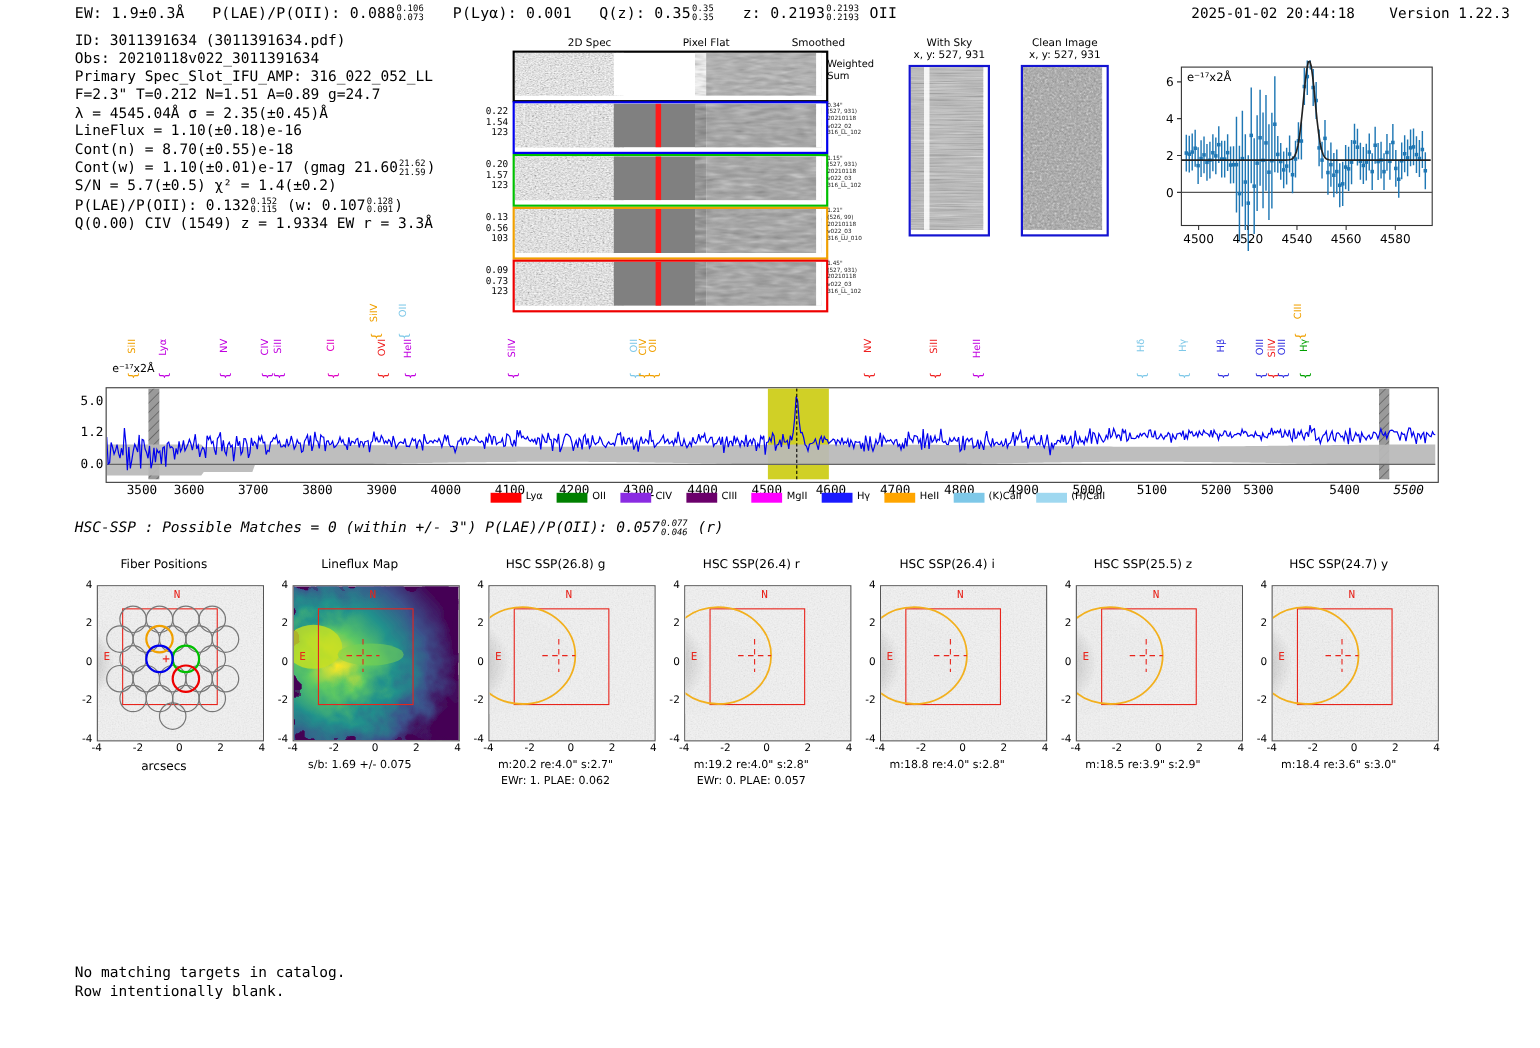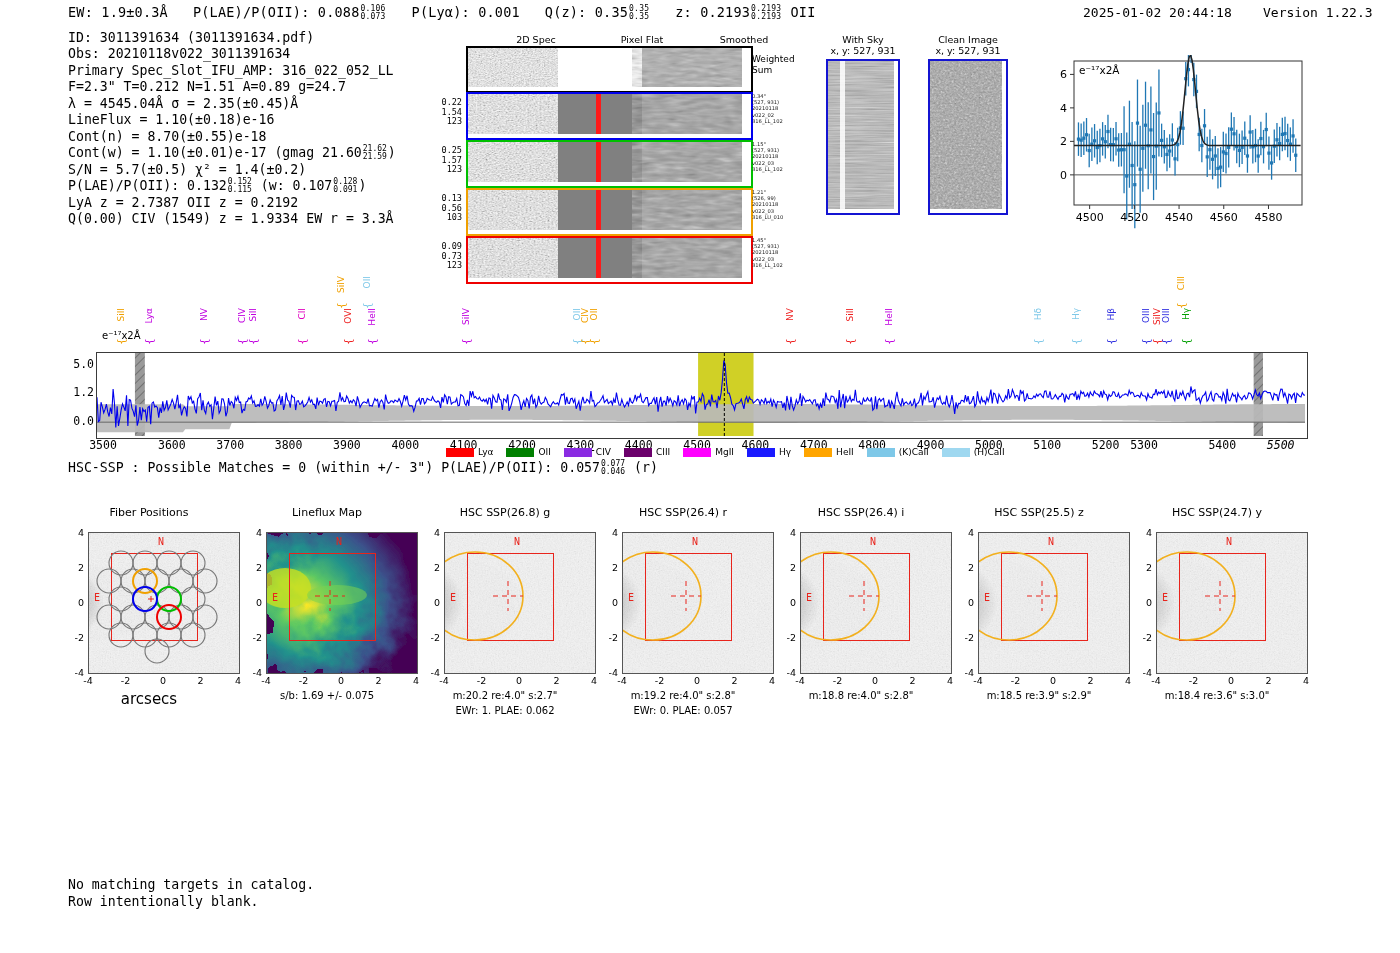--- a/index.html
+++ b/index.html
@@ -107,21 +107,20 @@
   <div class="nowrap">
     <span>P(LAE)/P(OII): 0.132</span><span class="frac">
         <span>0.152</span>
         <span>0.115</span>
       </span>
     <span>(w: 0.107</span><span class="frac">
         <span>0.128</span>
         <span>0.091</span>
       </span><span>)</span>
   </div>
-  <div class="nowrap">LyA z = 2.7387  OII z = 0.2192</div>
   <div class="nowrap">Q(0.00) CIV (1549) z = 1.9334  EW r = 3.3Å</div>
 </div>
 
 <div class="abs" id="spec2d" style="left:462px;top:34px;">
   <div class="abs sans ttl" style="left:24px;top:0;width:100px;">2D Spec</div>
   <div class="abs sans ttl" style="left:130px;top:0;width:100px;">Pixel Flat</div>
   <div class="abs sans ttl" style="left:232px;top:0;width:100px;">Smoothed</div>
 
   <div class="abs" id="wsum" style="left:4px;top:12px;width:283px;height:43px;border:2px solid #000;">
     <svg width="279" height="39" viewBox="0 0 279 39" preserveAspectRatio="none">
@@ -175,21 +174,21 @@
           <rect x="274" y="0" width="5" height="40" fill="#fff"></rect>
         </svg></div>
       <div class="abs sans sidelab" style="left: 290px; top: 1px; width: 60px;">
         <div>0.34"</div>
         <div>(527, 931)</div>
         <div>20210118</div>
         <div>v022_02</div>
         <div>316_LL_102</div>
       </div>
       <div class="abs mono rowlab" style="left: -44px; top: 54px; width: 44px;">
-        <div>0.25</div>
+        <div>0.20</div>
         <div>1.57</div>
         <div>123</div>
       </div>
       <div class="abs" style="left: 4px; top: 48px; width: 283px; height: 44px; border: 2px solid rgb(0, 192, 0); overflow: hidden;"><svg width="279" height="40" viewBox="0 0 279 40" preserveAspectRatio="none">
           <defs>
             <filter id="fa1">
               <feTurbulence type="fractalNoise" baseFrequency="0.5 0.8" numOctaves="3" seed="31"></feTurbulence>
               <feColorMatrix type="saturate" values="0"></feColorMatrix>
             </filter>
             <filter id="fb1">
@@ -567,21 +566,21 @@
       <line x1="0" y1="69.16666666666667" x2="1208" y2="69.16666666666667" stroke="#666" stroke-width="1"></line>
       <polyline points="0,44.27600502179146 1.3422222222223283,68.6989341504134 2.6844444444443916,67.5391582346281 4.02666666666672,49.26042526886697 5.368888888888783,53.82334467990255 6.711111111111111,59.815363125845664 8.05333333333344,56.381732542577524 9.395555555555504,51.15007841697967 10.737777777777831,58.95046580615476 12.079999999999893,63.491249482208 13.422222222222222,54.4918272826843 14.76444444444455,60.881476108244335 16.106666666666612,36.06451991464308 17.44888888888894,50.22927200324144 18.791111111111007,74.42389973580174 20.133333333333333,53.38969002191136 21.475555555555662,72.92308386753578 22.817777777777724,65.29579065516309 24.160000000000053,56.94542322040115 25.502222222222112,50.83820852899237 26.844444444444445,54.10767626583296 28.186666666666774,57.86494863374095 29.528888888888837,42.38703125280121 30.871111111111162,72.95661517900024 32.213333333333225,46.49854872932297 33.55555555555556,47.17014044352226 34.89777777777788,55.18189730738672 36.239999999999945,58.34185679525068 37.58222222222228,63.581575642028625 38.92444444444433,52.203540919223485 40.266666666666666,72.73751637020808 41.608888888889,66.8004728156545 42.95111111111106,54.15084750235155 44.293333333333386,67.23173096504385 45.63555555555545,55.656127582855476 46.97777777777778,58.50578752047808 48.32000000000011,57.05156067675397 49.66222222222218,68.65967365259549 51.004444444444495,54.23062104061724 52.34666666666656,53.30501488352135 53.68888888888889,71.17714524064249 55.031111111111215,50.13494787988807 56.37333333333328,48.910939974788526 57.71555555555561,54.00516306170982 59.05777777777767,53.09684124853794 60.400000000000006,54.62629740586655 61.742222222222324,64.67496346174673 63.08444444444439,54.52554694211537 64.42666666666672,59.98561439814166 65.76888888888878,48.21223221570371 67.11111111111111,57.449291616308614 68.45333333333343,54.605791837223535 69.7955555555555,47.40080360757393 71.13777777777783,56.83209411741965 72.47999999999989,54.122440217084275 73.82222222222222,50.954511258539185 75.16444444444456,46.4225561614208 76.5066666666666,50.164100974218165 77.84888888888894,56.24264082785987 79.191111111111,49.56944180256364 80.53333333333333,41.7377776401869 81.87555555555566,55.221769513474804 83.21777777777773,51.88959042059562 84.56000000000006,62.4392254558374 85.90222222222212,56.85473238681987 87.24444444444444,53.793709015342095 88.58666666666677,55.40163887229683 89.92888888888884,63.38027879532298 91.27111111111117,43.06990419126124 92.61333333333323,46.456062779007326 93.95555555555556,43.66079319528509 95.2977777777779,49.957378189334484 96.63999999999996,48.284970529785035 97.98222222222228,56.06673488610285 99.32444444444435,60.36084012545231 100.66666666666666,45.636130938101445 102.00888888888899,44.03817558628279 103.35111111111105,39.99320957898946 104.69333333333338,57.08275976234102 106.03555555555545,47.33787746910385 107.37777777777778,57.44886179735844 108.72000000000011,60.52939489093594 110.06222222222218,51.47372304891733 111.4044444444445,49.11079187265957 112.74666666666656,53.34075398522633 114.08888888888889,51.7732416032954 115.43111111111122,66.20281587422815 116.77333333333328,55.17769038037768 118.11555555555562,43.486030517181526 119.45777777777768,52.35070801694302 120.80000000000001,48.18011725171022 122.14222222222232,60.04369023347614 123.48444444444438,57.45010555071774 124.82666666666671,45.73808598999323 126.16888888888877,45.88327789732266 127.5111111111111,50.752860627141686 128.85333333333344,63.300060182137884 130.1955555555555,58.934009982051464 131.53777777777785,45.089692911294584 132.8799999999999,52.611593497157344 134.22222222222223,48.475696407243966 135.56444444444455,49.94525591875313 136.9066666666666,55.25001829725592 138.24888888888893,44.31236882832788 139.591111111111,47.47012453891899 140.93333333333334,43.37681786415006 142.27555555555566,49.546640568241614 143.61777777777772,49.00965704813001 144.96000000000004,60.15584517606673 146.3022222222221,56.424735767590576 147.64444444444445,57.39277157007953 148.98666666666676,48.9164091229138 150.32888888888883,48.23142966049552 151.67111111111114,44.97182384596503 153.0133333333332,46.088663230248386 154.35555555555555,42.840165564980026 155.69777777777787,50.01671284307421 157.03999999999994,47.884571575925236 158.38222222222228,53.28256889972391 159.72444444444434,53.152453385663065 161.06666666666666,51.55162035150775 162.408888888889,53.23487237412576 163.75111111111107,45.873748942535364 165.0933333333334,52.245637921054964 166.43555555555545,50.15478245231861 167.77777777777777,43.378961570104664 169.12000000000012,48.40819531888415 170.46222222222218,55.05643436748735 171.8044444444445,52.44012228010078 173.14666666666656,46.87513936835205 174.48888888888888,49.97648334392238 175.8311111111112,49.634721752962406 177.17333333333326,58.01606363936372 178.5155555555556,56.99083584500589 179.85777777777767,48.01324824917562 181.2,45.65943854284261 182.54222222222234,42.536759194862874 183.8844444444444,52.03832820256805 185.22666666666672,43.066549753444434 186.56888888888878,56.892387986198806 187.91111111111113,51.69447471439534 189.25333333333344,39.5597510521753 190.5955555555555,47.07694912849115 191.93777777777785,48.37637982566591 193.27999999999992,54.60708747537193 194.62222222222223,42.376119523248256 195.96444444444455,44.054166642186246 197.30666666666664,44.48960059066357 198.64888888888893,57.049282274064836 199.991111111111,48.18836827554426 201.33333333333331,47.73647782936412 202.67555555555566,51.32897118504357 204.01777777777772,50.74499438476141 205.36000000000004,48.11101079037671 206.7022222222221,53.76555186865338 208.04444444444445,52.94523386098158 209.38666666666677,51.079093030135596 210.72888888888883,48.938910669054955 212.07111111111118,44.42118678093102 213.41333333333324,49.058743601162995 214.75555555555556,46.82972464618575 216.0977777777779,51.412587787489514 217.43999999999997,51.41268468204015 218.7822222222223,55.94913748581789 220.12444444444435,44.580616058333135 221.46666666666664,52.25723473658299 222.808888888889,48.19979238047414 224.15111111111105,48.517091037296346 225.49333333333337,50.273750943919985 226.83555555555543,46.383890253641354 228.17777777777778,45.62513194775055 229.5200000000001,53.83490413772037 230.86222222222216,48.33718304003928 232.2044444444445,48.74495757426573 233.54666666666657,52.890831087584246 234.88888888888889,48.31240537056816 236.23111111111123,48.1137012061384 237.5733333333333,47.541121552490026 238.9155555555556,57.96874262175157 240.25777777777768,49.27330128497913 241.60000000000002,48.13329383009823 242.94222222222234,39.45851406364826 244.2844444444444,47.43852366923825 245.6266666666667,44.64552240514751 246.96888888888876,48.66311403171154 248.3111111111111,48.48516140953072 249.65333333333342,43.06851968378178 250.99555555555548,45.36762914356876 252.33777777777783,50.02609992146314 253.6799999999999,47.81511262744459 255.0222222222222,49.91300376770196 256.36444444444453,46.68663684442315 257.7066666666666,48.15162174387122 259.04888888888894,53.20450994416061 260.391111111111,43.38144714719188 261.73333333333335,48.36445340891287 263.0755555555557,54.438054654447846 264.41777777777776,51.81412146785113 265.76000000000005,49.73952937335327 267.1022222222221,48.8339464686678 268.44444444444446,49.38968215735032 269.78666666666675,50.15063331538983 271.1288888888888,45.647631541356695 272.47111111111116,52.7852074822825 273.8133333333332,52.57708748672147 275.15555555555557,53.16444212822162 276.49777777777786,49.39585392087423 277.8399999999999,45.54215435676744 279.18222222222226,47.76455670305348 280.5244444444443,46.40221568236977 281.8666666666667,54.754689979097506 283.208888888889,48.70229963463756 284.5511111111111,46.913949197037304 285.8933333333334,49.48269238361512 287.23555555555544,56.4316976199749 288.5777777777778,41.669551790759 289.9200000000001,47.53197927317989 291.26222222222214,50.25468142184375 292.6044444444445,49.73222866739048 293.94666666666654,47.89854107651537 295.2888888888889,48.05617031631524 296.63111111111124,49.619722711716484 297.9733333333333,47.04338434139343 299.3155555555556,47.948622889901706 300.65777777777765,48.724319437137034 302,45.5583980281525 303.3422222222223,48.48249797425302 304.6844444444444,53.257181506815336 306.0266666666667,48.190223716327864 307.36888888888876,42.16441715565185 308.7111111111111,47.1305984008719 310.05333333333346,42.748183947479305 311.39555555555546,51.02723296766287 312.73777777777786,53.128406674304145 314.07999999999987,52.68166027039975 315.4222222222222,53.168933491289366 316.76444444444456,58.27079320036054 318.1066666666666,54.211135648889694 319.4488888888889,48.01735993293254 320.79111111111104,47.864640630896474 322.1333333333333,45.273897522175815 323.4755555555557,51.64789734637306 324.81777777777774,45.59293375766736 326.16,45.57597652348213 327.50222222222214,50.754563048907684 328.84444444444443,49.199476113175535 330.1866666666668,45.378933611352544 331.5288888888888,46.52641537031031 332.8711111111112,47.03083948135903 334.2133333333332,47.375342098676064 335.55555555555554,43.61554633405081 336.8977777777779,46.641589908854336 338.23999999999995,48.555221916302344 339.58222222222224,49.2698848811944 340.92444444444436,47.8263519515598 342.26666666666665,49.15057753601453 343.608888888889,54.94644664948645 344.95111111111106,44.06509693325791 346.2933333333334,49.39721164272956 347.63555555555547,41.69404738548267 348.97777777777776,43.88251289799706 350.3200000000001,51.14108173492471 351.6622222222221,43.76974228507555 353.0044444444445,44.20649561472044 354.3466666666665,51.15175766393352 355.6888888888889,49.678817781785995 357.0311111111112,48.98736318071427 358.3733333333333,49.03882934143354 359.71555555555557,45.59331095193361 361.0577777777777,52.78291680646493 362.4,52.269237657208365 363.7422222222223,41.610233576999164 365.0844444444444,42.4341589818818 366.4266666666665,43.991620200204736 367.7688888888888,50.53866450603873 369.11111111111114,52.47143117923153 370.45333333333343,46.93608189156187 371.7955555555557,52.85089695373078 373.13777777777756,38.01908962271328 374.47999999999985,43.099000708061816 375.82222222222225,38.25005676588844 377.16444444444454,44.73914131201854 378.5066666666669,43.60010036197517 379.84888888888867,45.663953491645955 381.191111111111,46.112605569735045 382.5333333333333,44.07214416467379 383.8755555555557,47.120406101476114 385.217777777778,48.15285113092442 386.55999999999983,46.320118329676696 387.9022222222221,48.64646086048071 389.24444444444447,46.213503349677225 390.58666666666676,51.274260976131345 391.9288888888891,45.00808916650594 393.2711111111109,45.50020893433473 394.6133333333333,55.61524634166594 395.9555555555556,42.44410537280389 397.29777777777787,44.90147312148736 398.6400000000002,48.83450879875509 399.982222222222,49.22789934304208 401.32444444444434,40.47551358696679 402.66666666666663,46.12435344047275 404.00888888888903,46.9733540101631 405.3511111111113,57.01126967874316 406.69333333333316,45.84623577149379 408.03555555555545,46.6213625335081 409.3777777777778,49.08840296320375 410.7200000000001,41.368662748611115 412.0622222222225,57.84704304397145 413.4044444444442,54.583460625607145 414.7466666666666,50.09668867771071 416.0888888888889,44.4223023884432 417.4311111111112,41.71385656332712 418.77333333333354,41.8651036539541 420.1155555555553,42.888301410958874 421.45777777777766,44.26034298065466 422.79999999999995,48.89607861821758 424.14222222222236,56.79415026897382 425.48444444444465,51.492269122155655 426.8266666666665,47.68816325986677 428.1688888888888,53.96329503084432 429.5111111111111,45.46102406360934 430.8533333333334,47.5213846184415 432.1955555555558,55.520273973016 433.53777777777753,43.98830497323495 434.87999999999994,42.07091060829637 436.22222222222223,51.18098800077826 437.5644444444446,45.574979687788016 438.90666666666687,54.30650720001282 440.2488888888887,51.7665040864852 441.591111111111,42.8381596014963 442.9333333333333,48.93796404457406 444.2755555555557,51.0453468125958 445.617777777778,49.71786404471249 446.9599999999998,49.041556167535866 448.3022222222221,44.36146636714387 449.64444444444445,46.76053905260864 450.98666666666674,50.90411516162952 452.32888888888914,52.31544530828603 453.67111111111086,53.80750403620708 455.01333333333326,50.57334705287475 456.35555555555555,48.68739788732444 457.6977777777779,50.731393025775134 459.0400000000002,50.90152592268279 460.382222222222,49.80359435507492 461.7244444444443,51.97215040044584 463.0666666666667,46.24041709246603 464.408888888889,41.482568494395075 465.7511111111113,42.03969152577677 467.09333333333313,40.5833742843124 468.4355555555554,51.62232836770714 469.77777777777777,43.949516444931795 471.12000000000006,50.07143938227938 472.46222222222247,50.518499256806926 473.8044444444442,45.73171925944119 475.1466666666666,45.23235307943604 476.4888888888889,49.35272313217798 477.8311111111112,46.012287870198556 479.1733333333335,55.7427921421303 480.51555555555535,51.82416246797036 481.85777777777764,48.28975809431283 483.20000000000005,57.57887161059929 484.54222222222234,48.98343073079751 485.8844444444447,43.92498745742163 487.22666666666646,49.83642696372606 488.5688888888888,49.69596478906294 489.9111111111111,46.311904902341155 491.2533333333334,47.5765657654891 492.5955555555558,49.952202525278025 493.9377777777775,38.04748445207037 495.2799999999999,48.20326398774913 496.6222222222222,47.37068157507384 497.96444444444455,53.556051783062344 499.30666666666684,52.058658707264264 500.6488888888887,50.035092232770594 501.99111111111097,49.48875092229545 503.33333333333337,47.52965360427367 504.67555555555566,45.445883019816115 506.017777777778,42.70677121210214 507.3599999999998,49.5411037336073 508.70222222222213,47.91300829603377 510.0444444444444,46.319565762264524 511.3866666666667,50.46802800143465 512.7288888888891,49.36088526109331 514.0711111111109,48.0408294261246 515.4133333333332,51.700459589254265 516.7555555555555,46.043147153763954 518.0977777777779,49.815514958598676 519.4400000000002,39.48169313944321 520.782222222222,46.94212909222632 522.1244444444443,52.086201343834404 523.4666666666667,52.19706219999799 524.808888888889,46.32432712708974 526.1511111111114,50.87951748038709 527.4933333333331,53.958144775957116 528.8355555555555,51.705348914460814 530.1777777777778,48.92709871966778 531.5200000000001,52.36089082725478 532.8622222222224,44.53782021814532 534.2044444444442,48.980761659793714 535.5466666666665,50.125777367014514 536.8888888888889,47.364563927833196 538.2311111111112,41.773391308783694 539.5733333333335,47.30539022385311 540.9155555555553,43.581356913248165 542.2577777777776,44.49110333262033 543.6,41.26472664666639 544.9422222222223,48.43208229956525 546.2844444444447,49.62368851004397 547.6266666666664,47.16963419111054 548.9688888888888,44.63704485307401 550.3111111111111,44.58392134512462 551.6533333333334,52.6930778077118 552.9955555555557,50.32485872571053 554.3377777777775,50.34571996492725 555.6799999999998,47.2013106993356 557.0222222222222,44.85012482288234 558.3644444444445,51.455550835676775 559.7066666666668,44.11355050993632 561.0488888888887,58.67666880829678 562.391111111111,49.038812678322145 563.7333333333333,43.80130838632011 565.0755555555556,53.55710455444735 566.417777777778,48.337467400140234 567.7599999999998,48.145585748095264 569.1022222222222,52.57554478436039 570.4444444444445,43.10511924281838 571.7866666666667,49.18341899763698 573.128888888889,45.19368312325988 574.4711111111109,48.29770313683398 575.8133333333333,52.8084740477328 577.1555555555556,47.70192008945443 578.4977777777779,48.74946773325659 579.8400000000001,51.893032105879726 581.182222222222,42.31784096782569 582.5244444444443,53.18782464485345 583.8666666666667,48.62930748527704 585.208888888889,46.73789248636606 586.5511111111114,50.88859146534714 587.8933333333331,45.65422436462123 589.2355555555555,47.44185467180352 590.5777777777778,56.901735814196144 591.9200000000001,50.23059920984801 593.2622222222225,53.069921349859975 594.6044444444442,43.54861201335788 595.9466666666666,46.08643947035775 597.2888888888889,43.12616419783067 598.6311111111112,60.34434849875996 599.9733333333336,49.251476203472635 601.3155555555553,48.865939465070156 602.6577777777777,45.167271914173206 604,48.408843760203624 605.3422222222223,40.77183172243253 606.6844444444446,43.27382572413847 608.0266666666665,56.690454661655664 609.3688888888888,51.50060451636658 610.7111111111111,51.03389361933162 612.0533333333334,46.62889472581078 613.3955555555558,53.38219131925975 614.7377777777775,41.630427399532486 616.0799999999999,48.7045619796934 617.4222222222222,48.88941113660832 618.7644444444446,47.387632836461734 620.1066666666669,55.06331544600975 621.4488888888886,43.00515725873772 622.7911111111109,47.23522780510058 624.1333333333334,39.887568216260995 625.4755555555557,26.742922932803694 626.817777777778,7.599072146829812 628.1599999999997,11.671575556545704 629.502222222222,29.575569850366776 630.8444444444444,40.194132704586806 632.1866666666667,40.16285005231064 633.5288888888891,44.521889411333234 634.8711111111108,51.17844060333522 636.2133333333333,52.68484203340328 637.5555555555555,56.841594967905905 638.8977777777778,50.807543332261446 640.2400000000001,50.17915736544397 641.5822222222221,49.97935037534352 642.9244444444444,48.927829500276765 644.2666666666667,46.03386675478868 645.6088888888889,51.049043513322665 646.9511111111113,55.887229145595384 648.2933333333332,46.688126983653824 649.6355555555555,43.79301827760903 650.9777777777778,49.64763952499874 652.32,44.00826396376681 653.6622222222225,46.5137968464545 655.0044444444443,46.689520738655524 656.3466666666666,50.09311589362076 657.6888888888889,48.832896004824185 659.0311111111113,47.729141977770865 660.3733333333336,46.17518930679963 661.7155555555553,47.009909725913225 663.0577777777776,51.30768711105438 664.4000000000001,46.85627645998213 665.7422222222224,48.06581421962369 667.0844444444447,50.44696653862623 668.4266666666664,44.902640382426135 669.7688888888888,50.52906353631293 671.1111111111111,48.465000087556874 672.4533333333335,49.87025904843117 673.7955555555558,46.112918507848654 675.1377777777776,53.5561561549346 676.4799999999999,47.11994643479294 677.8222222222222,49.68098261061951 679.1644444444445,54.29125561611169 680.5066666666668,48.42058435331079 681.8488888888887,48.95490778851728 683.191111111111,49.0414563885585 684.5333333333333,48.69551191287686 685.8755555555556,54.950012333449024 687.217777777778,49.53091875621786 688.5599999999998,57.45586294683629 689.9022222222221,42.961194336039476 691.2444444444444,49.84986537478932 692.5866666666668,56.694967502608705 693.9288888888891,43.70432705604673 695.2711111111109,52.93865506046859 696.6133333333332,57.08079605624587 697.9555555555555,53.12662518578463 699.2977777777779,46.737221169323725 700.6400000000002,50.73901305996616 701.9822222222219,48.31289882942001 703.3244444444442,40.382915678410804 704.6666666666667,53.045826335447074 706.008888888889,43.39125029304438 707.3511111111113,45.72179769677698 708.693333333333,48.940186561942404 710.0355555555554,47.272706917567724 711.3777777777779,47.9430837255381 712.7200000000001,46.63667431317654 714.0622222222224,48.7752078471799 715.4044444444443,50.83869336775637 716.7466666666666,47.101651891618566 718.0888888888888,46.62788329047988 719.4311111111111,52.77574692034882 720.7733333333334,50.919712721424396 722.1155555555554,55.815237271053164 723.4577777777777,50.63064133095347 724.8,54.7312510192266 726.1422222222222,45.24071489943349 727.4844444444446,52.82024801143858 728.8266666666665,39.489106204921555 730.1688888888888,45.971248424017595 731.5111111111111,46.446904949022574 732.8533333333335,49.04045260805231 734.1955555555558,43.014036856448406 735.5377777777776,43.19570302274417 736.8799999999999,43.99738124354849 738.2222222222223,49.54960469391321 739.5644444444446,46.37622176108107 740.9066666666669,55.80390648842234 742.2488888888886,37.018437432639345 743.5911111111111,54.296920963051306 744.9333333333334,46.97320366496615 746.2755555555557,40.933620017151604 747.617777777778,55.193198818006806 748.9599999999997,42.8732995518499 750.3022222222222,49.02080282806719 751.6444444444445,47.3175429793538 752.9866666666668,43.31029339830926 754.3288888888891,48.633647793135104 755.6711111111109,46.20871786383339 757.0133333333332,47.21815506368363 758.3555555555555,36.815744416656074 759.6977777777778,48.04548904002301 761.0400000000003,49.29681264673474 762.382222222222,48.168998418080506 763.7244444444443,51.031697705252995 765.0666666666666,51.16191723617975 766.4088888888889,45.38213878634817 767.7511111111114,48.25322296893206 769.0933333333331,47.73175748718886 770.4355555555554,44.79374626154258 771.7777777777777,47.357557877156026 773.1200000000001,48.214555497800475 774.4622222222224,44.41572201258946 775.8044444444442,57.173372708795554 777.1466666666665,55.62909081345075 778.4888888888889,43.275021918096236 779.8311111111112,56.2343272366585 781.1733333333335,47.24948648353087 782.5155555555554,45.479620717203076 783.8577777777778,48.36463585999825 785.2,46.28180730712671 786.5422222222223,45.42010263485791 787.8844444444446,54.02115079587021 789.2266666666666,52.85958413706474 790.5688888888889,52.459972993690315 791.9111111111112,46.683302269606294 793.2533333333334,55.151791740543636 794.5955555555557,48.29701000908789 795.9377777777776,51.40766047660158 797.2799999999999,55.912850177070055 798.6222222222221,45.547871024315164 799.9644444444446,38.88863494344306 801.306666666667,47.24674707689037 802.6488888888887,50.490244299958924 803.991111111111,52.87806754362701 805.3333333333333,45.46168364325363 806.6755555555558,52.013107329834085 808.0177777777781,49.65684714766853 809.3599999999998,48.982517521291015 810.7022222222221,50.95302689621405 812.0444444444445,51.217035169905884 813.3866666666668,48.46073326601703 814.7288888888891,52.61360557179656 816.0711111111109,51.351259172666346 817.4133333333332,45.6309478395782 818.7555555555556,53.96034379634147 820.0977777777779,50.39431376912112 821.4400000000002,49.73552720906095 822.782222222222,46.45495684846057 824.1244444444444,39.825082989299005 825.4666666666667,52.424140603415466 826.808888888889,43.605504268912476 828.1511111111113,46.406076199121166 829.4933333333332,41.93659412637699 830.8355555555555,38.69686494090091 832.1777777777778,48.80766184153931 833.5200000000001,48.7296711581382 834.8622222222224,48.25173407222367 836.2044444444442,44.256393734499106 837.5466666666665,54.72377476261471 838.8888888888889,49.02947776368144 840.2311111111112,44.93838135856115 841.5733333333336,46.55357531001548 842.9155555555553,43.27833146496413 844.2577777777776,49.18559252412651 845.5999999999999,51.295170119019886 846.9422222222224,49.25464392529641 848.2844444444447,51.27003069805953 849.6266666666664,42.4783120336033 850.9688888888887,50.79556646194228 852.3111111111111,53.95052314423743 853.6533333333334,49.65940266101028 854.9955555555557,42.129748121245726 856.3377777777775,50.94675817157582 857.68,60.855617110400395 859.0222222222222,49.32060943361043 860.3644444444445,54.578926506459915 861.7066666666668,50.36024518361107 863.0488888888887,50.596462560341884 864.3911111111111,47.37539020203896 865.7333333333333,47.454280249698186 867.0755555555556,48.97099064201753 868.4177777777779,42.0896380817368 869.7599999999999,48.63099944562805 871.1022222222222,43.142013279637446 872.4444444444445,50.66427021888857 873.7866666666667,50.10530665699075 875.1288888888892,47.240155496148134 876.4711111111109,43.09788882811649 877.8133333333333,53.60382214998508 879.1555555555556,51.00332985637989 880.497777777778,38.394757361581945 881.8400000000003,47.08813058656833 883.182222222222,50.261717115552656 884.5244444444443,44.42566234621539 885.8666666666666,48.724071465188814 887.2088888888891,47.63437604532405 888.5511111111114,50.82903504231422 889.8933333333331,44.58321470494864 891.2355555555554,48.29758474221017 892.5777777777778,43.3795054398608 893.9200000000001,36.49433485909503 895.2622222222225,50.33526439967987 896.6044444444442,40.15199481632796 897.9466666666666,40.89746138031878 899.2888888888889,45.37535124065919 900.6311111111112,50.71657765237028 901.9733333333335,41.33531864807296 903.3155555555554,43.883511987552176 904.6577777777777,46.94334610335314 906,48.859939366450234 907.3422222222223,47.26831607211963 908.6844444444446,42.788064113207405 910.0266666666665,45.642975797457154 911.3688888888888,36.111588035577796 912.7111111111111,44.772377504935534 914.0533333333334,43.00390054141375 915.3955555555558,36.69298511408999 916.7377777777775,40.00713305418492 918.0799999999999,44.86691355358118 919.4222222222222,42.34842737603243 920.7644444444446,42.948285501431606 922.1066666666669,47.94354641550131 923.4488888888886,36.842337438389244 924.7911111111109,40.571813913480476 926.1333333333334,38.40857514705137 927.4755555555557,47.98981696855411 928.817777777778,46.495936285682006 930.1599999999997,40.36021535590151 931.502222222222,45.514602345452516 932.8444444444444,45.57145246404157 934.1866666666667,45.81718286196489 935.5288888888891,45.405557701868844 936.8711111111108,42.92767394620994 938.2133333333333,44.6999187011101 939.5555555555555,41.13454264930045 940.8977777777778,43.23421621927365 942.2400000000001,41.16169018668637 943.5822222222221,40.77895810738525 944.9244444444444,43.19894519140745 946.2666666666667,44.571249649044816 947.6088888888889,38.13266491339601 948.9511111111113,37.839566931904265 950.2933333333332,44.04482187110867 951.6355555555555,44.17980703042626 952.9777777777778,38.41234465620249 954.32,45.85617701911798 955.6622222222225,45.9831371914864 957.0044444444443,44.216727710616404 958.3466666666666,41.61662513956671 959.6888888888889,44.12491216666937 961.0311111111113,46.269489604644974 962.3733333333336,43.30849600536131 963.7155555555553,43.38680010355796 965.0577777777776,40.32838159130712 966.4000000000001,41.83106843617972 967.7422222222224,49.45274352962732 969.0844444444447,42.01243002418926 970.4266666666664,44.852343118824166 971.7688888888888,46.12058934087432 973.1111111111111,41.30717408675366 974.4533333333335,41.12302870485577 975.7955555555558,40.60730622984244 977.1377777777776,43.06785980567448 978.4799999999999,38.44435706916283 979.8222222222222,46.936451267725424 981.1644444444445,42.057339761248556 982.5066666666668,45.72893056918477 983.8488888888887,38.22954214315155 985.191111111111,40.66033201370011 986.5333333333333,39.29305633578699 987.8755555555556,43.36084541619886 989.217777777778,42.825203505234185 990.5599999999998,40.17163368273021 991.9022222222221,44.0401247646728 993.2444444444444,38.9249714184257 994.5866666666668,41.49452254223852 995.9288888888891,42.68537179325151 997.2711111111109,38.210723942680396 998.6133333333332,40.403000369110835 999.9555555555555,40.871274936786214 1001.2977777777779,41.72518864573933 1002.6400000000002,43.620614616106664 1003.9822222222219,38.02142996640895 1005.3244444444442,44.517144388161796 1006.6666666666667,38.03508396940409 1008.008888888889,41.16887219455218 1009.3511111111113,41.63191358543958 1010.693333333333,46.774782855024554 1012.0355555555554,41.56824491106897 1013.3777777777779,43.36955538292538 1014.7200000000001,42.42406262796722 1016.0622222222224,38.70953796897032 1017.4044444444443,39.133680823150996 1018.7466666666666,43.14850909311743 1020.0888888888888,43.60817677832473 1021.4311111111111,40.2803393524913 1022.7733333333334,44.841445854796575 1024.1155555555554,43.74721530874031 1025.4577777777777,41.99520076351143 1026.8,42.058459462785805 1028.1422222222222,40.92805534243118 1029.4844444444448,41.14642233619304 1030.8266666666664,42.76347147649096 1032.1688888888887,37.326821070770436 1033.511111111111,40.803734975229084 1034.8533333333335,39.17862132131528 1036.1955555555558,40.14903452128959 1037.5377777777776,43.657779327388035 1038.8799999999999,43.25626426195712 1040.2222222222222,42.36595839212327 1041.5644444444447,42.56564904481354 1042.906666666667,44.457096921894944 1044.2488888888886,39.56370918279467 1045.591111111111,42.63140696029076 1046.9333333333334,42.95568953142529 1048.2755555555557,43.012594064044876 1049.617777777778,46.90523715610019 1050.9599999999998,40.679802824668364 1052.302222222222,43.939208049149 1053.6444444444444,44.25939103036251 1054.9866666666667,45.08716064961741 1056.328888888889,41.12231797638066 1057.671111111111,41.49073771628039 1059.0133333333333,36.023664839426935 1060.3555555555556,41.92835964916789 1061.697777777778,39.033956387299796 1063.0400000000002,40.5747753358072 1064.382222222222,38.59677504522909 1065.7244444444443,40.507430055161684 1067.0666666666666,37.643219637575505 1068.408888888889,44.47589107354761 1069.7511111111114,44.06944528458688 1071.093333333333,38.33778744981577 1072.4355555555553,41.71086227786047 1073.7777777777778,43.496489645554824 1075.1200000000001,37.884379042212316 1076.4622222222224,44.891636758920065 1077.8044444444442,47.738319291771965 1079.1466666666665,36.50466926625169 1080.488888888889,45.58748372137434 1081.8311111111113,45.0438623265449 1083.1733333333336,39.834330966745114 1084.5155555555552,42.26319779070058 1085.8577777777778,38.26167236669295 1087.2,43.36942311442367 1088.5422222222223,46.60123618467169 1089.8844444444446,40.96834958515369 1091.2266666666665,40.14746300973229 1092.5688888888888,44.082416186618616 1093.911111111111,33.44739550639068 1095.2533333333333,39.717875135781306 1096.5955555555556,37.651809789652766 1097.9377777777777,36.775631312354264 1099.28,47.25354782509443 1100.6222222222223,46.40556842826989 1101.9644444444446,44.71306066467815 1103.3066666666668,50.06898276540925 1104.6488888888887,45.55134335734914 1105.991111111111,42.55761675733017 1107.3333333333333,41.77260146399016 1108.6755555555558,38.98651706882561 1110.017777777778,48.160348142525564 1111.3599999999997,46.50000084019633 1112.7022222222222,41.833500802393054 1114.0444444444445,38.88596094243149 1115.3866666666668,46.47917812418073 1116.728888888889,47.98558652371519 1118.071111111111,41.034406088900404 1119.4133333333332,40.45248523284732 1120.7555555555557,41.60885491978846 1122.097777777778,44.258054585269896 1123.4400000000003,43.5138740962645 1124.782222222222,47.31191629375287 1126.1244444444444,39.42344745503369 1127.4666666666667,42.765400982625344 1128.808888888889,50.765103891551746 1130.1511111111113,35.8999016031866 1131.493333333333,46.68137529360803 1132.8355555555554,47.8766103226395 1134.1777777777777,44.3693049922117 1135.52,40.37357275680189 1136.8622222222223,43.15680192736127 1138.2044444444443,42.085120154744956 1139.5466666666666,49.521363254505275 1140.888888888889,40.26775451988503 1142.2311111111112,43.661155323431785 1143.5733333333335,44.60885615000522 1144.9155555555553,46.86277753557264 1146.2577777777776,43.88072060683418 1147.6,42.46587479131591 1148.9422222222224,46.06846526245589 1150.2844444444447,44.77724340043752 1151.6266666666666,39.91511982322396 1152.9688888888888,40.23252156931476 1154.3111111111111,41.73957513566442 1155.6533333333334,45.92304404320048 1156.9955555555557,41.68649896380609 1158.3377777777775,36.89771986331155 1159.68,41.56019857721469 1161.0222222222224,43.020812443576105 1162.3644444444446,40.05808647047454 1163.706666666667,45.613046774440015 1165.0488888888885,41.74730869173055 1166.391111111111,38.759973047332764 1167.7333333333333,37.99271553398 1169.0755555555556,38.21586681114477 1170.417777777778,39.66923870863534 1171.7599999999998,39.62044206339356 1173.102222222222,39.61312893220787 1174.4444444444443,43.06522048363175 1175.7866666666666,47.40946316858526 1177.1288888888892,40.34986219639233 1178.471111111111,41.89364906255469 1179.8133333333333,41.68028706810058 1181.1555555555556,48.000123193501594 1182.4977777777779,40.7446461693042 1183.8400000000001,36.11656428008547 1185.182222222222,36.32590466434398 1186.5244444444443,43.68592746740056 1187.8666666666666,39.93968254206502 1189.208888888889,44.45068046808452 1190.5511111111114,50.58390821176026 1191.8933333333332,41.15246130944176 1193.2355555555555,41.80730249325576 1194.5777777777778,45.55759905625976 1195.92,41.871402831840236 1197.2622222222224,40.23610541586122 1198.6044444444442,49.92514710408207 1199.9466666666667,40.435299632226865 1201.288888888889,41.65967995045851 1202.6311111111113,43.3988392570208 1203.9733333333336,43.94751893790017 1205.3155555555554,39.589819346481065 1206.6577777777777,41.954598216367316 1208,42.14737452955178 " fill="none" stroke="#0000ee" stroke-width="1.1"></polyline>
       <line x1="627.3429951690821" y1="0" x2="627.3429951690821" y2="83" stroke="#000" stroke-width="1" stroke-dasharray="3,2"></line>
     </svg></div>
 <div class="abs" id="specy" style="left:60px;top:352px;width:34px;height:85px;">
     <div class="yt" style="top: 69.1667px;">0.0</div>
     <div class="yt" style="top: 40.3472px;">1.2</div>
     <div class="yt" style="top: 11.5278px;">5.0</div>
   </div>
 <div class="abs" id="xaxis" style="left:96px;top:438px;width:1210px;height:18px;">
-    <span style="left: 7px;">3500</span>
+    <span style="left: 33px;">3500</span>
     <span style="left: 75.8647px;">3600</span>
     <span style="left: 134.222px;">3700</span>
     <span style="left: 192.58px;">3800</span>
     <span style="left: 250.937px;">3900</span>
     <span style="left: 309.295px;">4000</span>
     <span style="left: 367.652px;">4100</span>
     <span style="left: 426.01px;">4200</span>
     <span style="left: 484.367px; text-decoration: underline;">4300</span>
     <span style="left: 542.725px;">4400</span>
     <span style="left: 601.082px;">4500</span>
@@ -629,21 +628,21 @@
     <div class="li">
       <span class="sw" style="background: rgb(126, 200, 232);"></span>
       <span class="lb sans">(K)CaII</span>
     </div>
     <div class="li">
       <span class="sw" style="background: rgb(159, 216, 240);"></span>
       <span class="lb sans">(H)CaII</span>
     </div>
   </div>
 
-<div class="abs mono nowrap" style="left:68px;top:460px;font-size:13.2px;">
+<div class="abs mono nowrap" style="left:68px;top:472px;font-size:13.2px;font-style:italic;">
   <span>HSC-SSP : Possible Matches = 0 (within +/- 3")  P(LAE)/P(OII): 0.057</span><span class="frac">
       <span>0.077</span>
       <span>0.046</span>
     </span>
   <span>(r)</span>
 </div>
 
 <div id="cut-row">
     <div class="cut" style="left: 60px; width: 200px;">
       <div class="cttl sans" style="width: 178px;">Fiber Positions</div>
@@ -702,21 +701,21 @@
       <div class="axlab sans" style="left: 28px; top: 169px;">-4</div>
       <div class="aylab sans" style="left: 8px; width: 16px; top: 166px;">-4</div>
       <div class="axlab sans" style="left: 65.5px; top: 169px;">-2</div>
       <div class="aylab sans" style="left: 8px; width: 16px; top: 131px;">-2</div>
       <div class="axlab sans" style="left: 103px; top: 169px;">0</div>
       <div class="aylab sans" style="left: 8px; width: 16px; top: 96px;">0</div>
       <div class="axlab sans" style="left: 140.5px; top: 169px;">2</div>
       <div class="aylab sans" style="left: 8px; width: 16px; top: 61px;">2</div>
       <div class="axlab sans" style="left: 178px; top: 169px;">4</div>
       <div class="aylab sans" style="left: 8px; width: 16px; top: 26px;">4</div>
-      <div class="cap sans" style="left: 0px; top: 184px; width: 178px; font-size: 15px;">arcsecs</div>
+      <div class="cap sans" style="left: 0px; top: 184px; width: 178px; font-size: 11px;">arcsecs</div>
     </div>
     <div class="cut" style="left: 238px; width: 200px;">
       <div class="cttl sans" style="width: 178px;">Lineflux Map</div>
       <div class="cbox" style="left: 28px; top: 26px; width: 150px; height: 140px;"><svg width="150" height="140" viewBox="0 0 150 140" preserveAspectRatio="none">
           <defs>
             <radialGradient id="lfg1" cx="0.25" cy="0.5" r="0.75">
               <stop offset="0%" stop-color="#fde725"></stop>
               <stop offset="25%" stop-color="#5ec962"></stop>
               <stop offset="50%" stop-color="#21918c"></stop>
               <stop offset="75%" stop-color="#3b528b"></stop>

